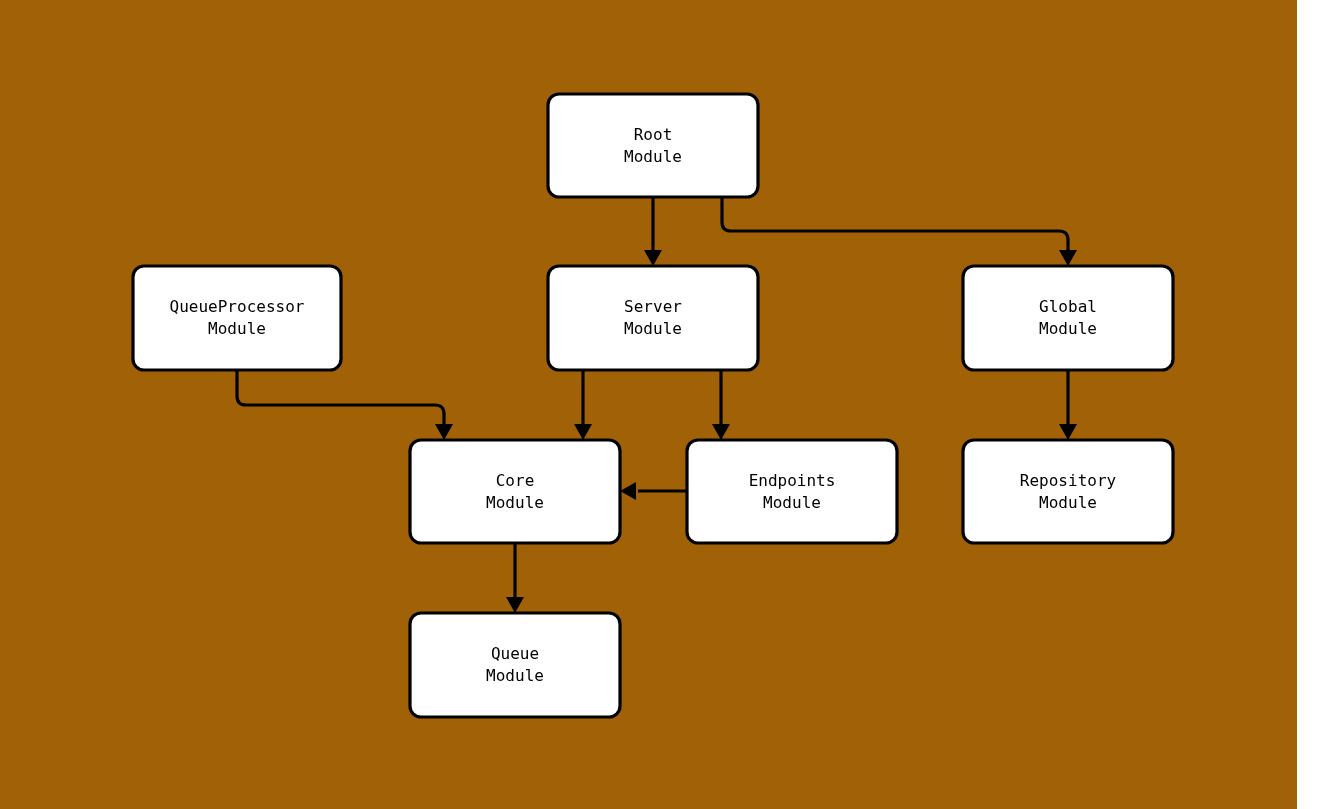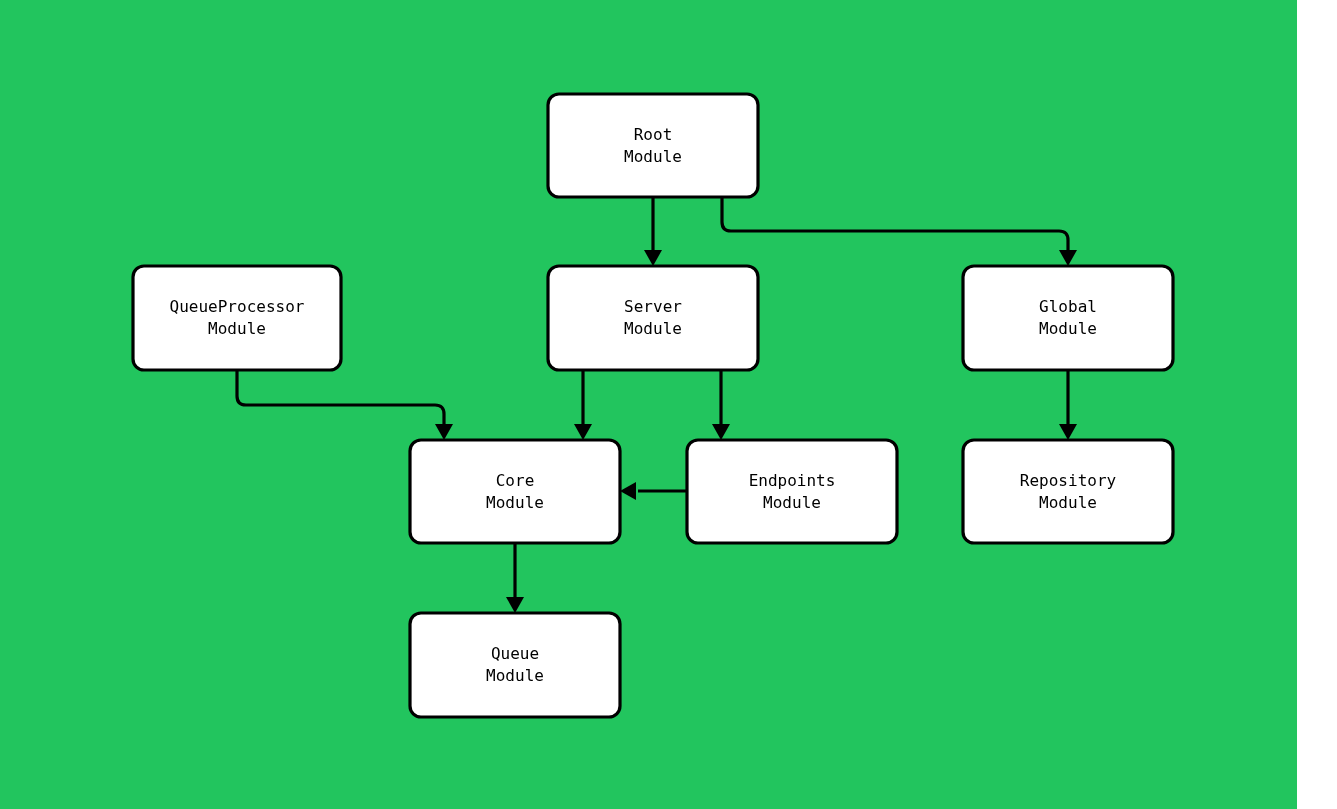--- a/index.html
+++ b/index.html
@@ -10,21 +10,21 @@
   body {
     width: 1337px;
     height: 809px;
     overflow: hidden;
     font-family: "DejaVu Sans Mono", monospace;
   }
   #diagram-root {
     position: relative;
     width: 1297px;
     height: 809px;
-    background: #22c55e;
+    background: #a16207;
   }
   svg#graph {
     position: absolute;
     top: 0;
     left: 0;
     width: 1337px;
     height: 809px;
     display: block;
   }
   .node-box {

